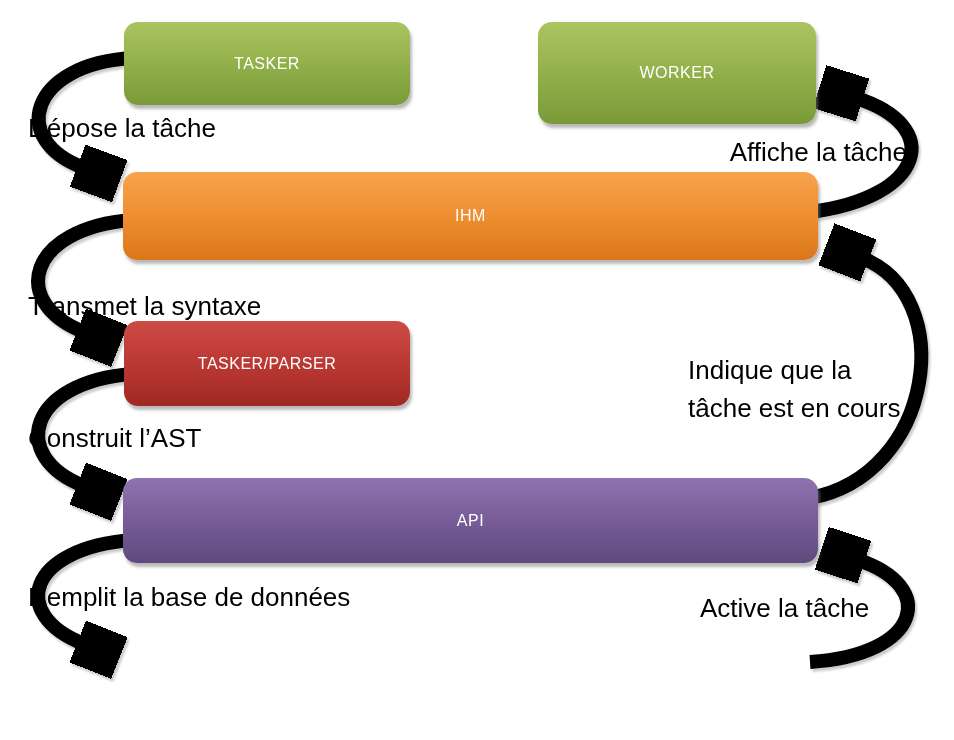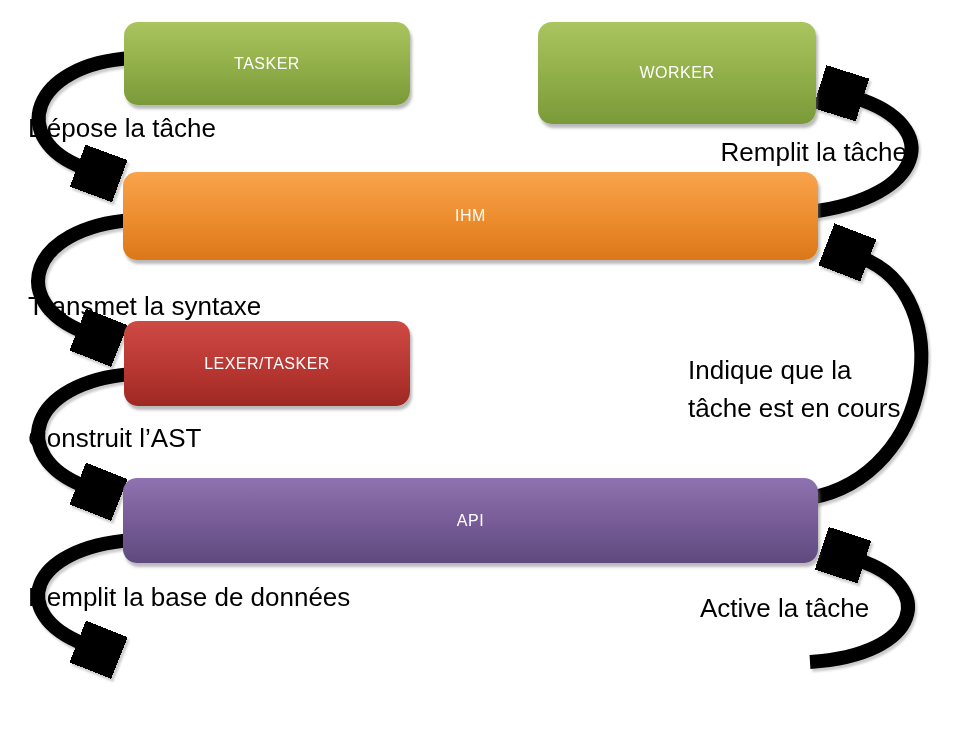--- a/index.html
+++ b/index.html
@@ -76,24 +76,24 @@
     <path d="M 132,374 C 28,382 8,456 84,486" marker-end="url(#ah)"></path>
     <path d="M 132,540 C 28,548 8,614 84,644" marker-end="url(#ah)"></path>
     <path d="M 810,212 C 925,198 945,126 856,98" marker-end="url(#ah)"></path>
     <path d="M 810,498 C 935,475 958,295 862,258" marker-end="url(#ah)"></path>
     <path d="M 810,662 C 922,655 938,586 858,560" marker-end="url(#ah)"></path>
   </svg>
 
   <div class="node node-tasker">TASKER</div>
   <div class="node node-worker">WORKER</div>
   <div class="node node-ihm">IHM</div>
-  <div class="node node-lexer">LEXER/TASKER</div>
+  <div class="node node-lexer">TASKER/PARSER</div>
   <div class="node node-api">API</div>
 
   <div class="edge-label lbl-depose">Dépose la tâche</div>
-  <div class="edge-label lbl-affiche">Remplit la tâche</div>
+  <div class="edge-label lbl-affiche">Affiche la tâche</div>
   <div class="edge-label lbl-transmet">Transmet la syntaxe</div>
   <div class="edge-label lbl-construit">Construit l’AST</div>
   <div class="edge-label lbl-indique">Indique que la tâche est en cours</div>
   <div class="edge-label lbl-remplit">Remplit la base de données</div>
   <div class="edge-label lbl-active">Active la tâche</div>
 
 </div>
 
 </body></html>

